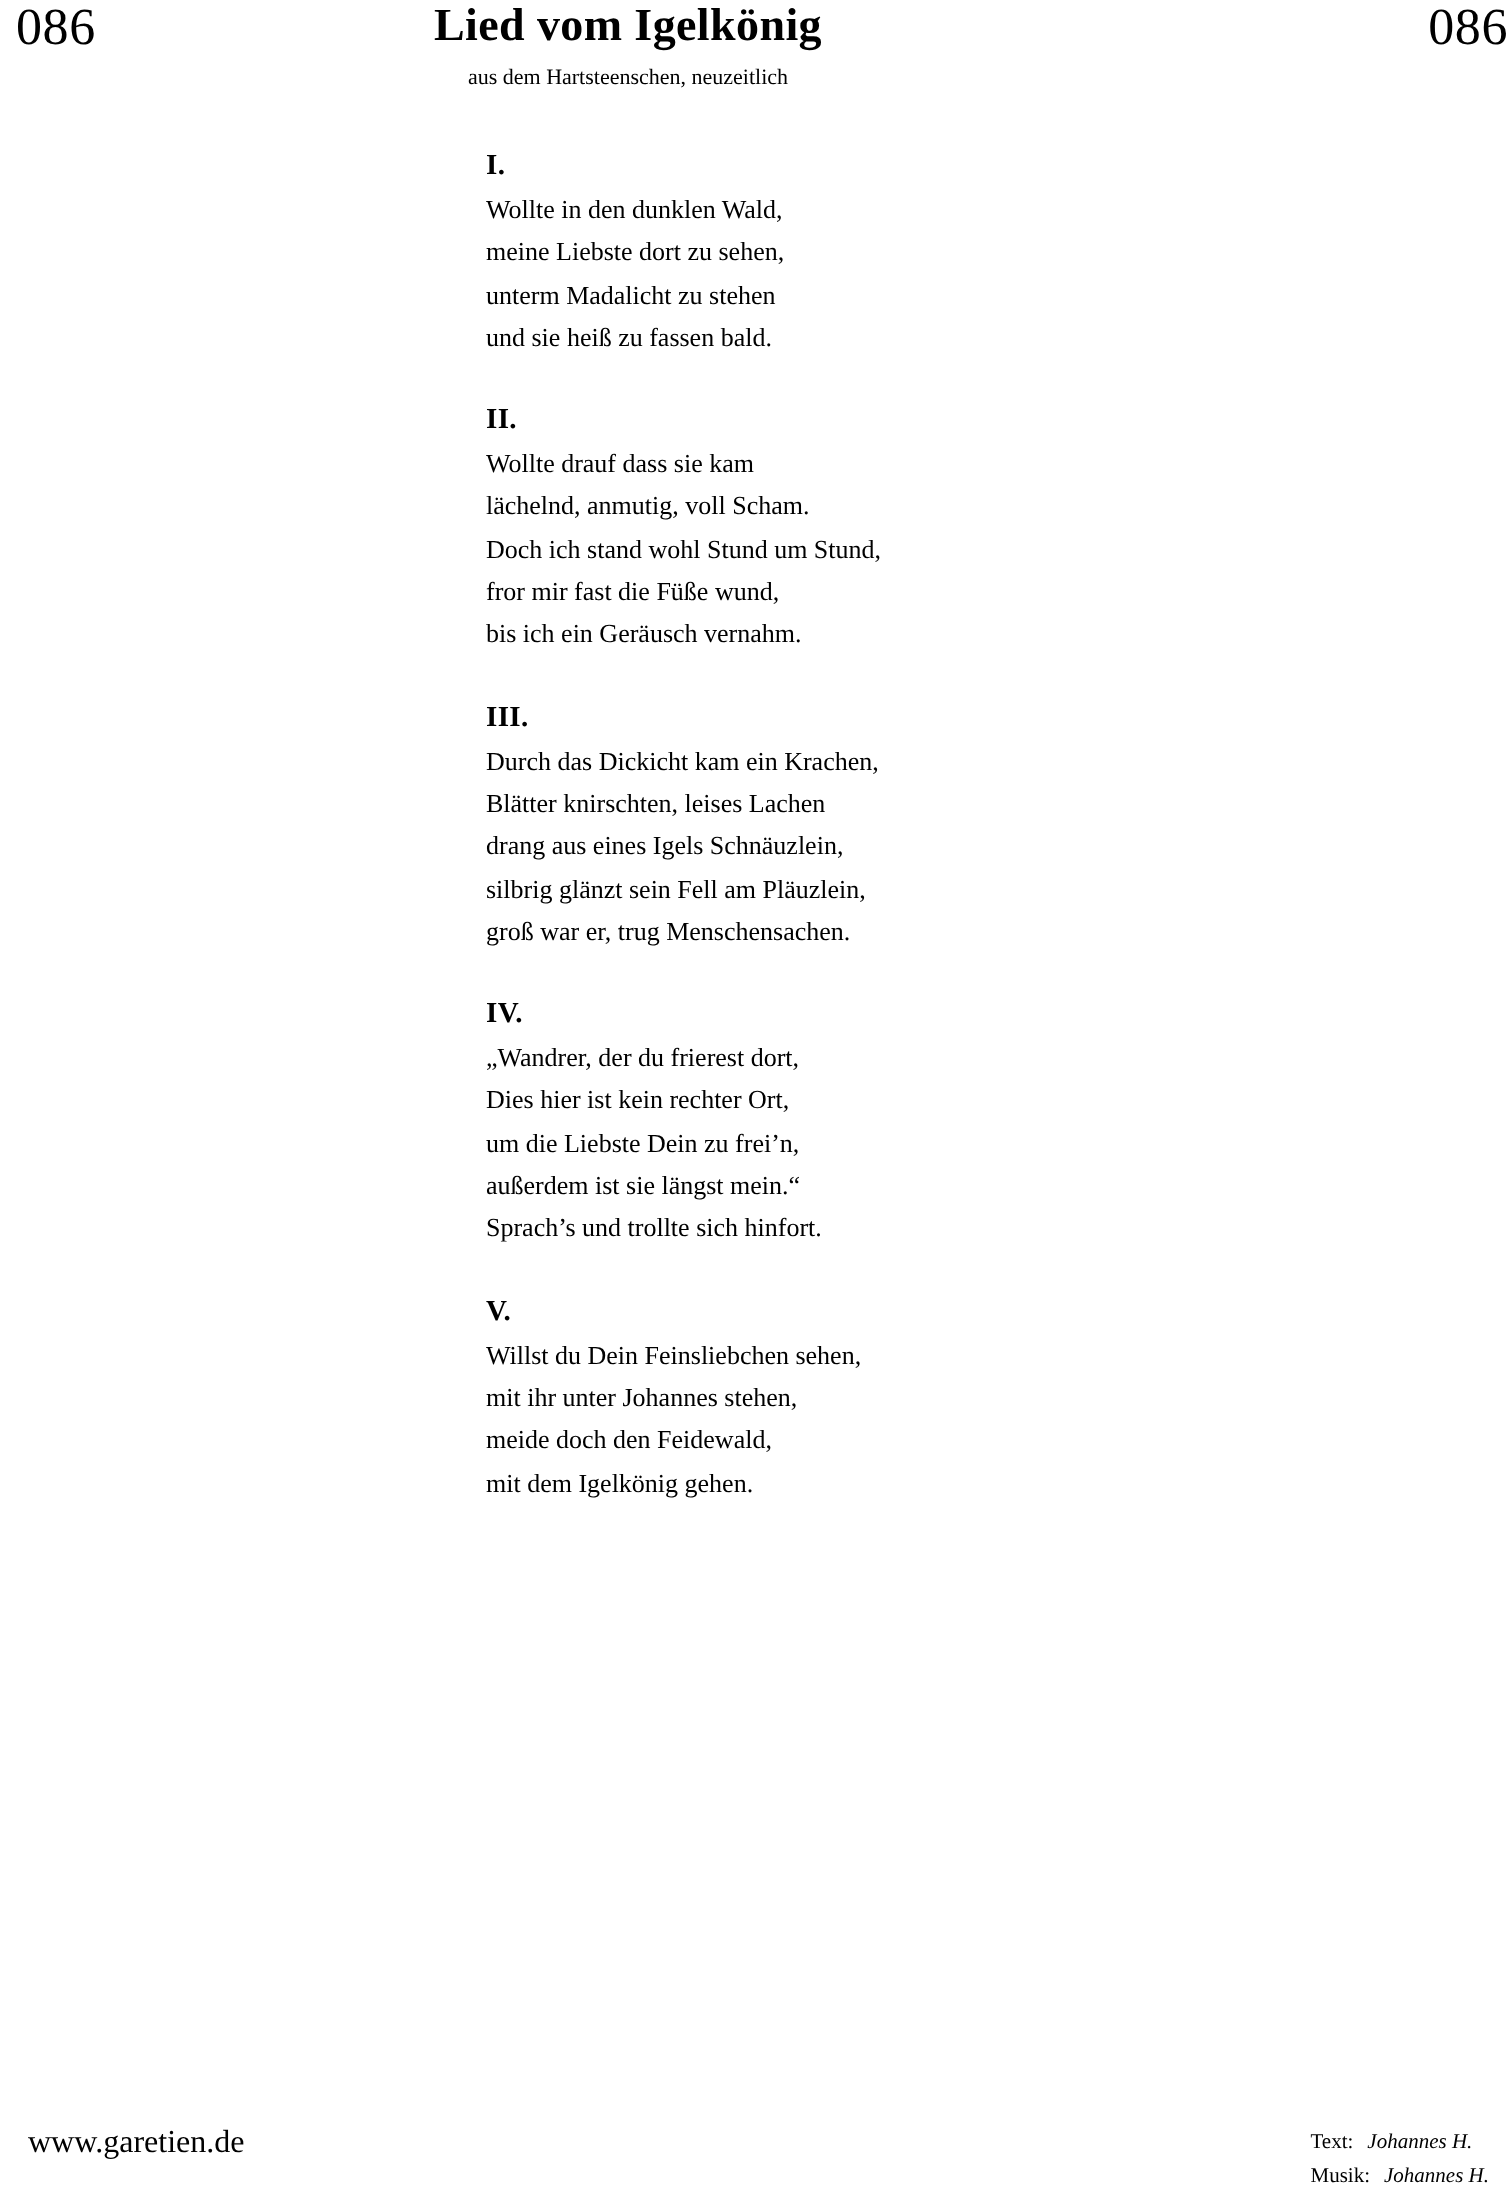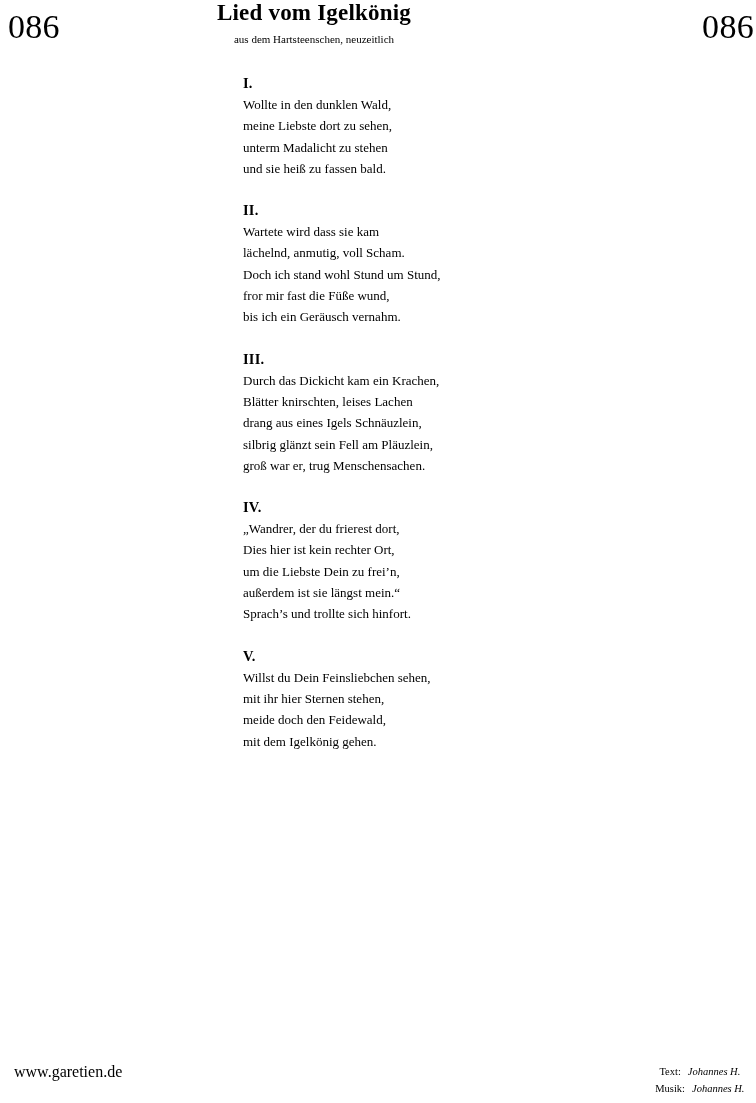--- a/index.html
+++ b/index.html
@@ -19,22 +19,22 @@
   
   .page-header {
     position: absolute;
     top: 0;
     left: 0;
     width: 756px;
     height: 52px;
   }
   .folio {
     position: absolute;
-    top: 13px;
-    font-size: 34px;
+    top: 0px;
+    font-size: 26px;
     line-height: 28px;
     letter-spacing: 0.3px;
   }
   .folio-left  { left: 8px; }
   .folio-right { right: 2px; }
 
   .title-block {
     position: absolute;
     top: 0px;
     left: 0;
@@ -87,21 +87,21 @@
   }
   .credits {
     position: absolute;
     right: 2px;
     bottom: 6px;
     font-size: 10.5px;
     line-height: 17px;
   }
   .credit-row {
     display: flex;
-    justify-content: center;
+    justify-content: flex-start;
     align-items: baseline;
     white-space: nowrap;
   }
   .credit-label {
     text-align: right;
     padding-right: 7px;
   }
   .credit-name {
     font-style: italic;
     text-align: left;
@@ -125,21 +125,21 @@
 <div class="lyrics" id="lyrics-root">
     <div class="stanza">
       <div class="stanza-number">I.</div>
       <div class="stanza-line">Wollte in den dunklen Wald,</div>
       <div class="stanza-line">meine Liebste dort zu sehen,</div>
       <div class="stanza-line">unterm Madalicht zu stehen</div>
       <div class="stanza-line">und sie heiß zu fassen bald.</div>
     </div>
     <div class="stanza">
       <div class="stanza-number">II.</div>
-      <div class="stanza-line">Wartete wird dass sie kam</div>
+      <div class="stanza-line">Wollte drauf dass sie kam</div>
       <div class="stanza-line">lächelnd, anmutig, voll Scham.</div>
       <div class="stanza-line">Doch ich stand wohl Stund um Stund,</div>
       <div class="stanza-line">fror mir fast die Füße wund,</div>
       <div class="stanza-line">bis ich ein Geräusch vernahm.</div>
     </div>
     <div class="stanza">
       <div class="stanza-number">III.</div>
       <div class="stanza-line">Durch das Dickicht kam ein Krachen,</div>
       <div class="stanza-line">Blätter knirschten, leises Lachen</div>
       <div class="stanza-line">drang aus eines Igels Schnäuzlein,</div>
@@ -150,21 +150,21 @@
       <div class="stanza-number">IV.</div>
       <div class="stanza-line">„Wandrer, der du frierest dort,</div>
       <div class="stanza-line">Dies hier ist kein rechter Ort,</div>
       <div class="stanza-line">um die Liebste Dein zu frei’n,</div>
       <div class="stanza-line">außerdem ist sie längst mein.“</div>
       <div class="stanza-line">Sprach’s und trollte sich hinfort.</div>
     </div>
     <div class="stanza">
       <div class="stanza-number">V.</div>
       <div class="stanza-line">Willst du Dein Feinsliebchen sehen,</div>
-      <div class="stanza-line">mit ihr hier Sternen stehen,</div>
+      <div class="stanza-line">mit ihr unter Johannes stehen,</div>
       <div class="stanza-line">meide doch den Feidewald,</div>
       <div class="stanza-line">mit dem Igelkönig gehen.</div>
     </div>
   </div>
 
 <div class="site-url">www.garetien.de</div>
 
 <div class="credits" id="credits-root">
     <div class="credit-row">
       <span class="credit-label">Text:</span>

